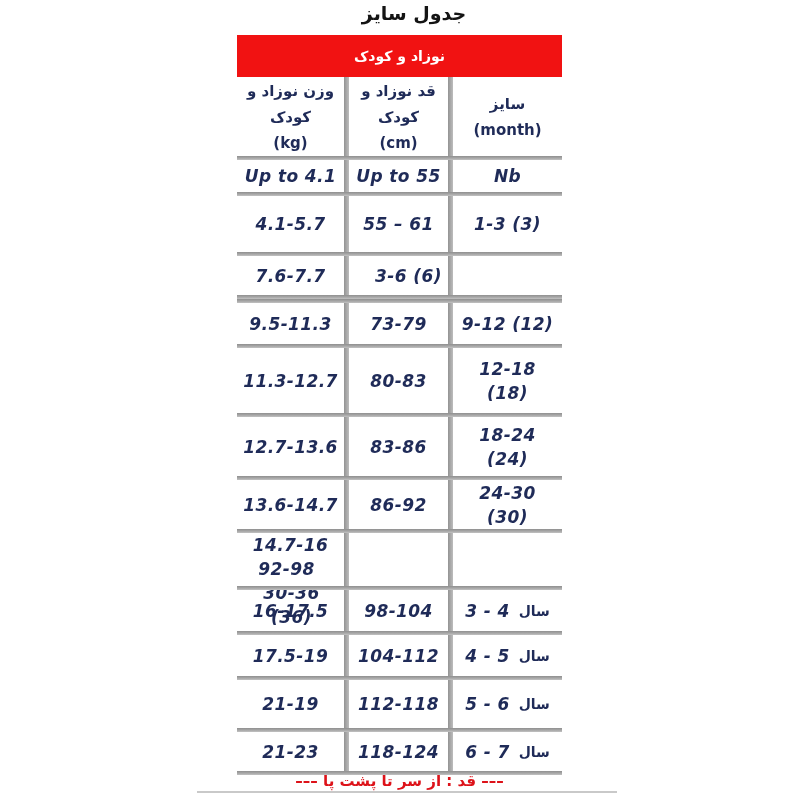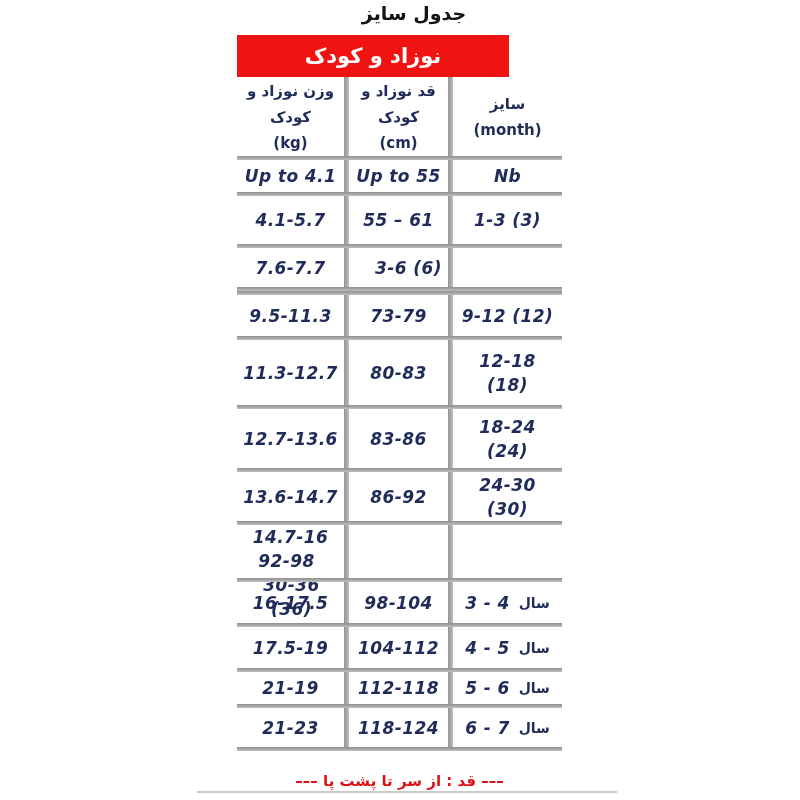--- a/index.html
+++ b/index.html
@@ -16,22 +16,22 @@
 
   .title{
     position:absolute;top:2px;left:0;width:800px;
     text-align:center;font-size:19px;font-weight:700;color:#141414;padding-left:28px;
   }
 
   .size-table{
     position:absolute;left:237px;top:35px;width:325px;
   }
   .banner{
-    width:272px;height:42px;background:var(--banner-bg);
-    color:var(--banner-text);font-size:21px;font-weight:700;
+    width:325px;height:42px;background:var(--banner-bg);
+    color:var(--banner-text);font-size:14px;font-weight:700;
     display:flex;align-items:center;justify-content:center;
     direction:rtl;
   }
   .tbody{position:relative;width:325px;}
 
   .vline{
     position:absolute;top:0;bottom:0;width:5px;
     background:linear-gradient(90deg,#939393,#bdbdbd);
     z-index:2;
   }
@@ -105,21 +105,21 @@
         </div>
         <div class="hdiv"></div>
         <div class="trow data-row" style="height: 32px;">
           <div class="cell c1">Up to 4.1</div>
           <div class="cell gap"></div>
           <div class="cell c2">Up to 55</div>
           <div class="cell gap"></div>
           <div class="cell c3">Nb</div>
         </div>
         <div class="hdiv"></div>
-        <div class="trow data-row" style="height: 48px; justify-content: center;">
+        <div class="trow data-row" style="height: 56px; justify-content: center;">
           <div class="cell c1">4.1-5.7</div>
           <div class="cell gap"></div>
           <div class="cell c2">55 – 61</div>
           <div class="cell gap"></div>
           <div class="cell c3">1-3 (3)</div>
         </div>
         <div class="hdiv"></div>
         <div class="trow data-row" style="height: 39px;">
           <div class="cell c1">7.6-7.7</div>
           <div class="cell gap"></div>
@@ -181,21 +181,21 @@
         </div>
         <div class="hdiv"></div>
         <div class="trow data-row" style="height: 41px;">
           <div class="cell c1">17.5-19</div>
           <div class="cell gap"></div>
           <div class="cell c2">104-112</div>
           <div class="cell gap"></div>
           <div class="cell c3 year-cell"><span>4 - 5</span><span class="size-unit">سال</span></div>
         </div>
         <div class="hdiv"></div>
-        <div class="trow data-row" style="height: 32px;">
+        <div class="trow data-row" style="height: 48px;">
           <div class="cell c1">21-19</div>
           <div class="cell gap"></div>
           <div class="cell c2">112-118</div>
           <div class="cell gap"></div>
           <div class="cell c3 year-cell"><span>5 - 6</span><span class="size-unit">سال</span></div>
         </div>
         <div class="hdiv"></div>
         <div class="trow data-row" style="height: 39px;">
           <div class="cell c1">21-23</div>
           <div class="cell gap"></div>

